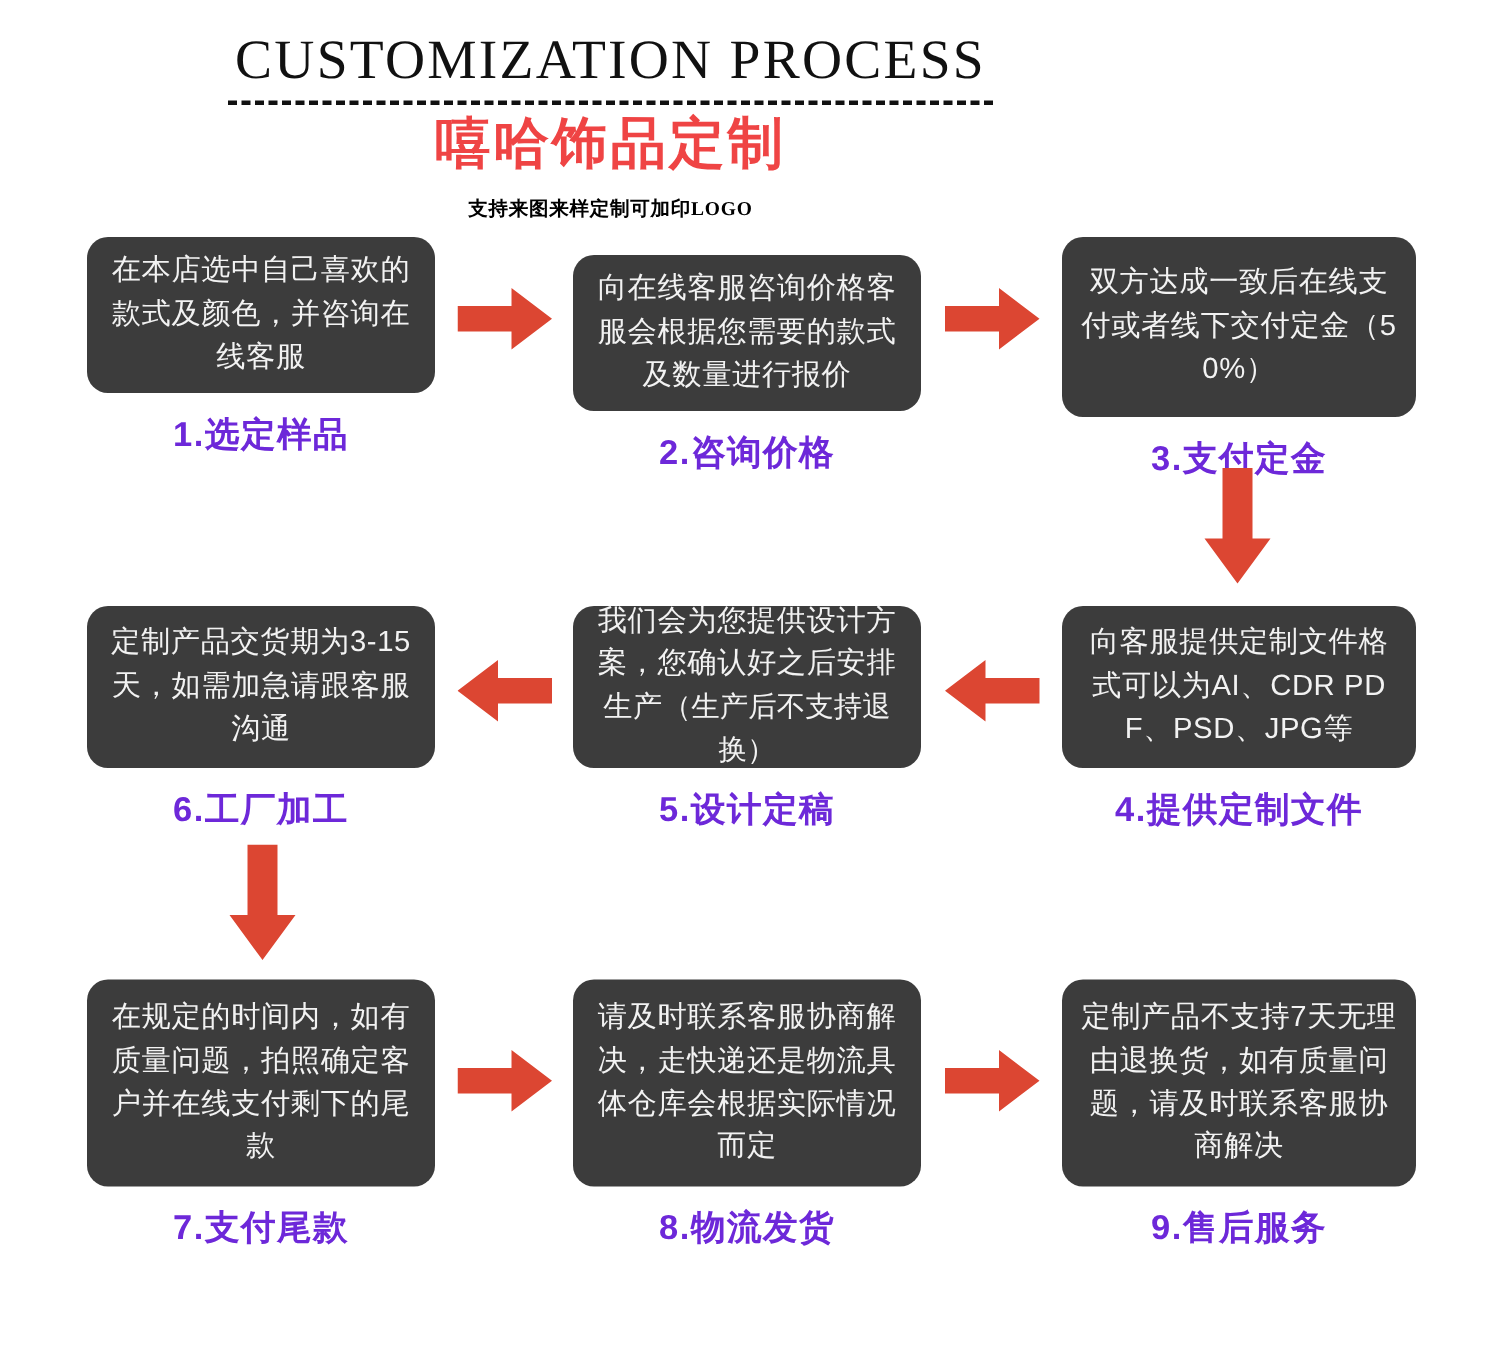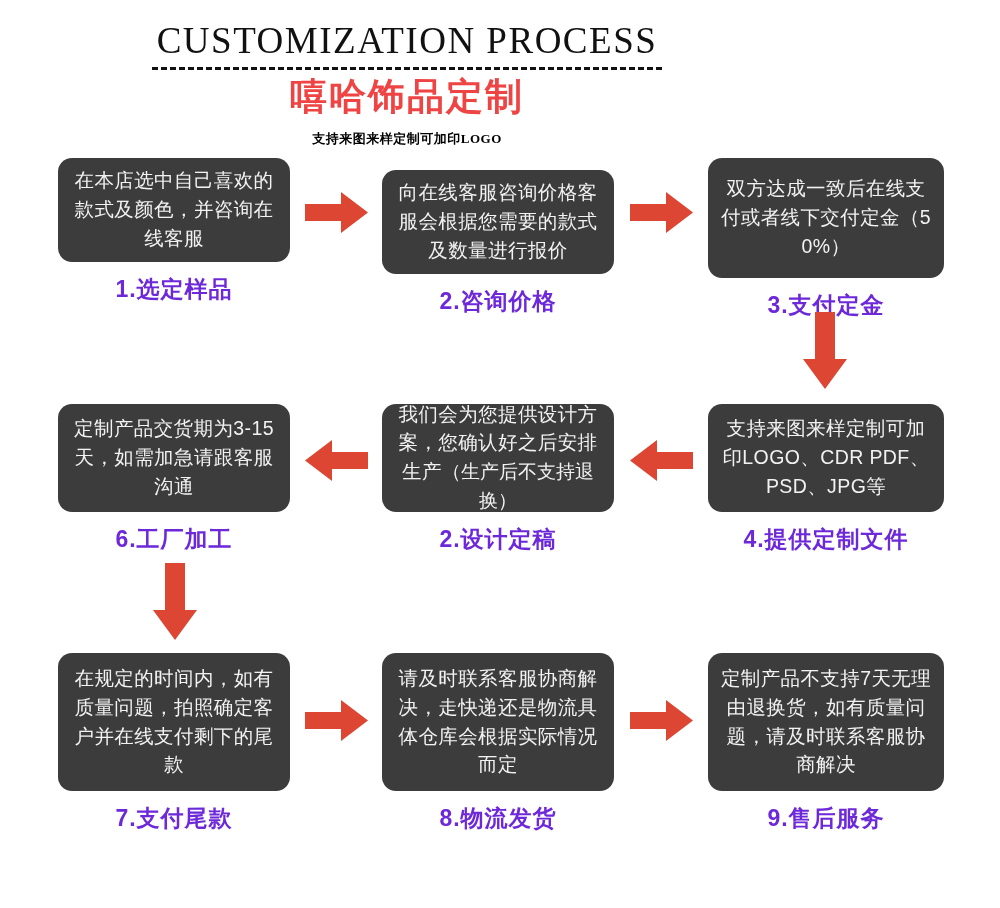--- a/index.html
+++ b/index.html
@@ -149,26 +149,26 @@
     <div class="box" style="height:108px;">
       <p>定制产品交货期为3-15天，如需加急请跟客服沟通</p>
     </div>
     <div class="caption">6.工厂加工</div>
   </div>
 
   <div class="cell r2 c2">
     <div class="box" style="height:108px;">
       <p><span>我们会为您提供设计方案，您确认好之后安排生产</span><span class="small">（生产后不支持退换）</span></p>
     </div>
-    <div class="caption">2.设计定稿</div>
+    <div class="caption">5.设计定稿</div>
   </div>
 
   <div class="cell wide r2 c3">
     <div class="box" style="height:108px;">
-      <p>支持来图来样定制可加印LOGO、CDR PDF、PSD、JPG等</p>
+      <p>向客服提供定制文件格式可以为AI、CDR PDF、PSD、JPG等</p>
     </div>
     <div class="caption">4.提供定制文件</div>
   </div>
 
   <div class="cell r3 c1">
     <div class="box" style="height:138px;">
       <p>在规定的时间内，如有质量问题，拍照确定客户并在线支付剩下的尾款</p>
     </div>
     <div class="caption">7.支付尾款</div>
   </div>

